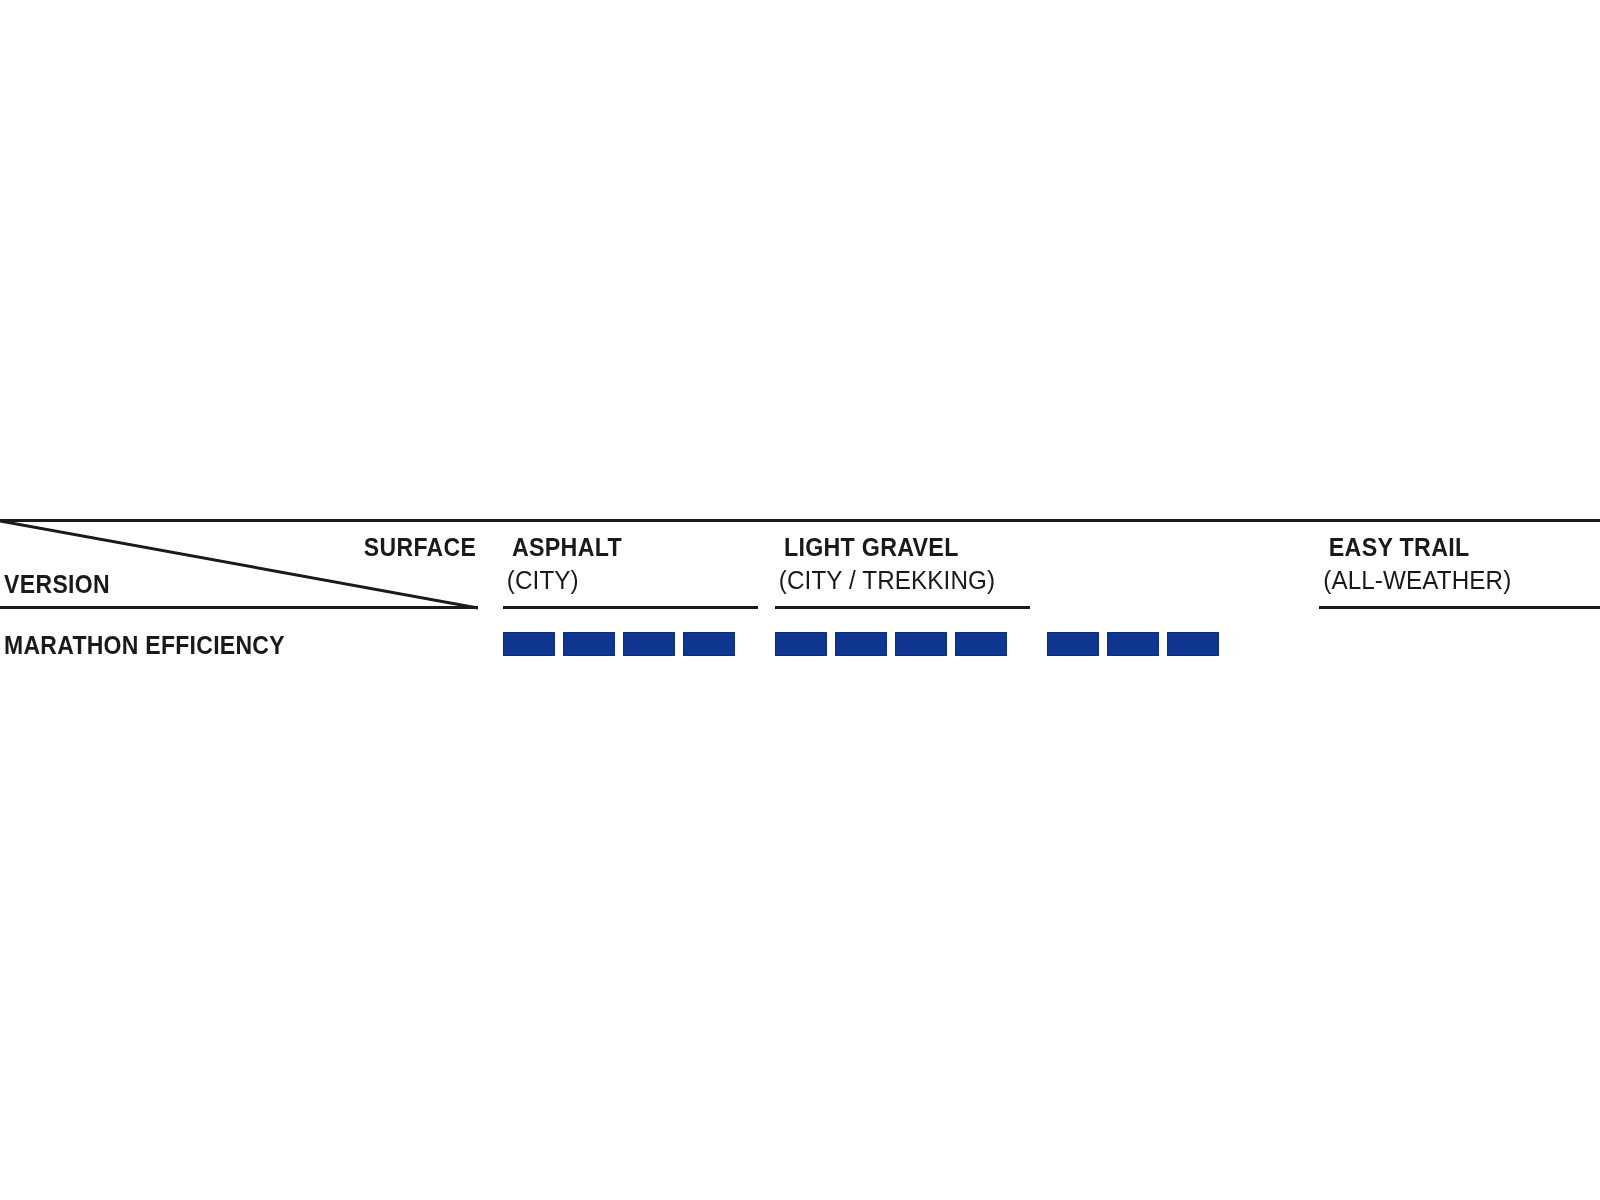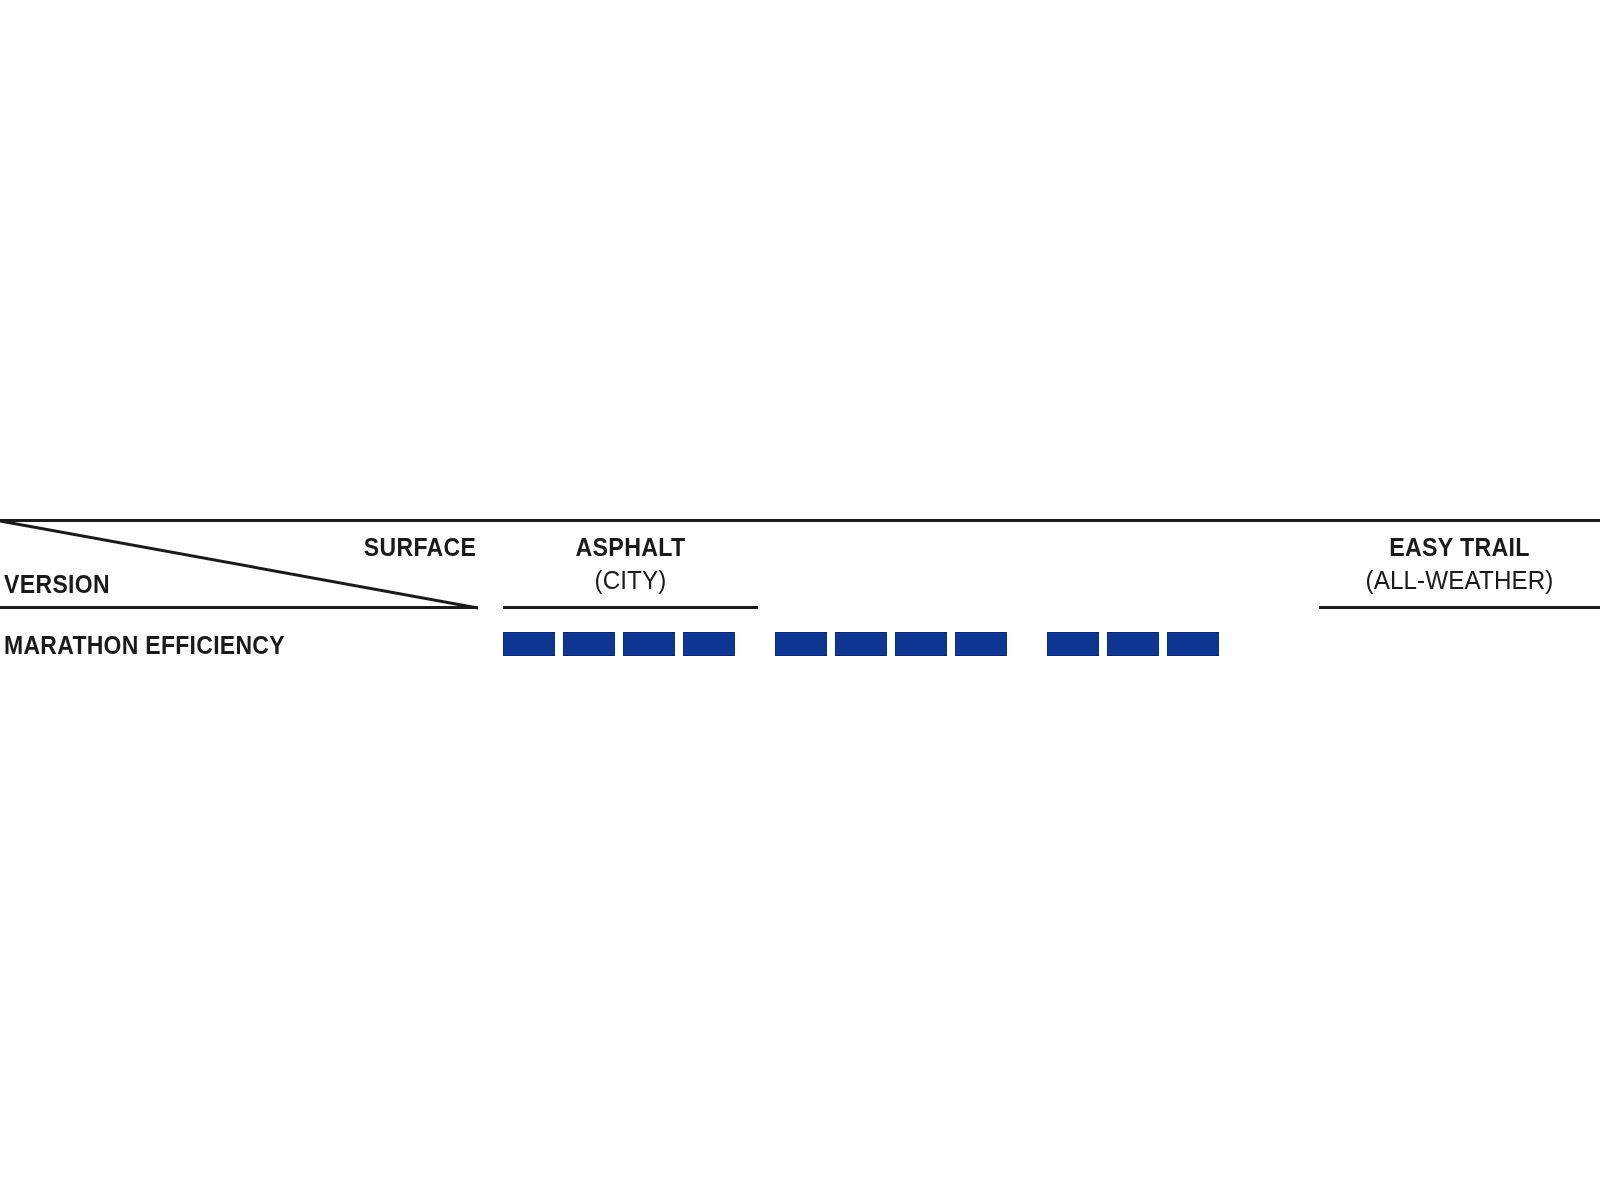--- a/index.html
+++ b/index.html
@@ -81,21 +81,20 @@
     transform: scaleX(0.92);
     transform-origin: left center;
     white-space: nowrap;
   }
 
   
   .col-head {
     position: absolute;
     top: 519px;
     height: 92px;
-    text-align: center;
   }
   .col-head .title {
     position: absolute;
     left: 0;
     right: 0;
     top: 14px;
     font-size: 25px;
     font-weight: 700;
     letter-spacing: 0.3px;
     color: #1a1a1a;
@@ -170,20 +169,25 @@
 
   <div class="lbl-surface">SURFACE</div>
   <div class="lbl-version">VERSION</div>
 
   <div class="col-head" style="left:503px; width:255px;">
     <div class="title">ASPHALT</div>
     <div class="sub">(CITY)</div>
     <div class="rule"></div>
   </div>
 
+  <div class="col-head" style="left:775px; width:255px;">
+    <div class="title">LIGHT GRAVEL</div>
+    <div class="sub">(CITY / TREKKING)</div>
+    <div class="rule"></div>
+  </div>
 
 
   <div class="col-head" style="left:1319px; width:281px;">
     <div class="title">EASY TRAIL</div>
     <div class="sub">(ALL-WEATHER)</div>
     <div class="rule"></div>
   </div>
 
   <div class="row-label">MARATHON EFFICIENCY</div>
 

